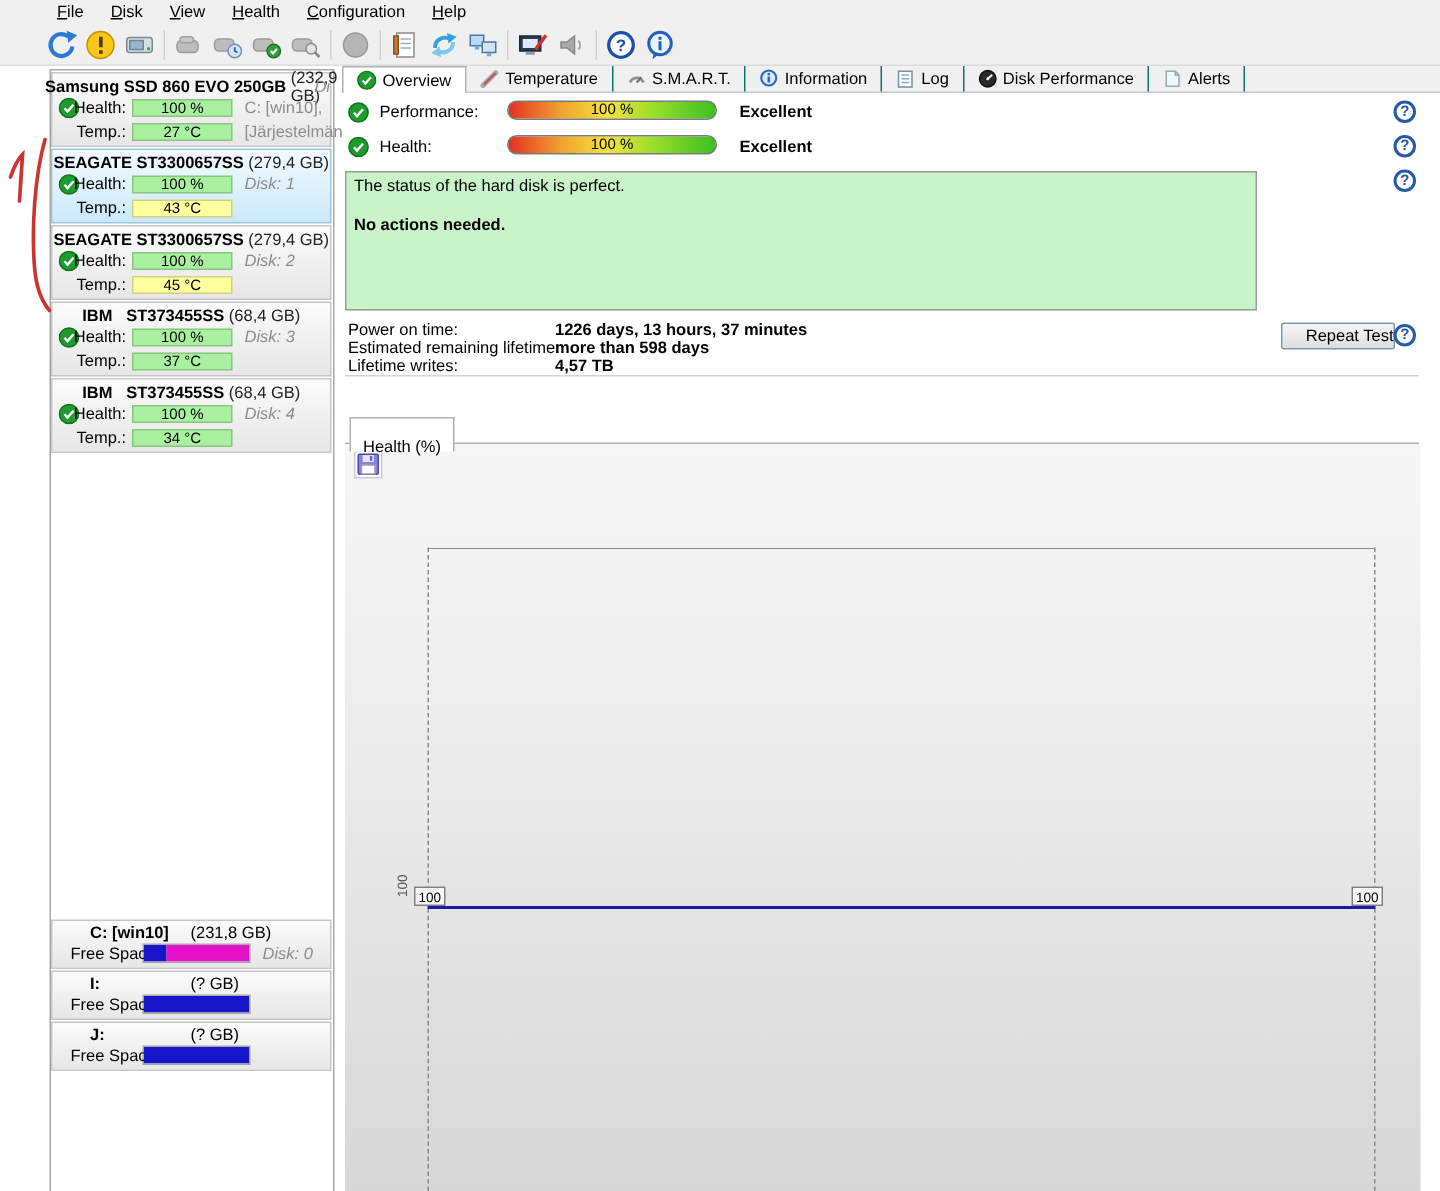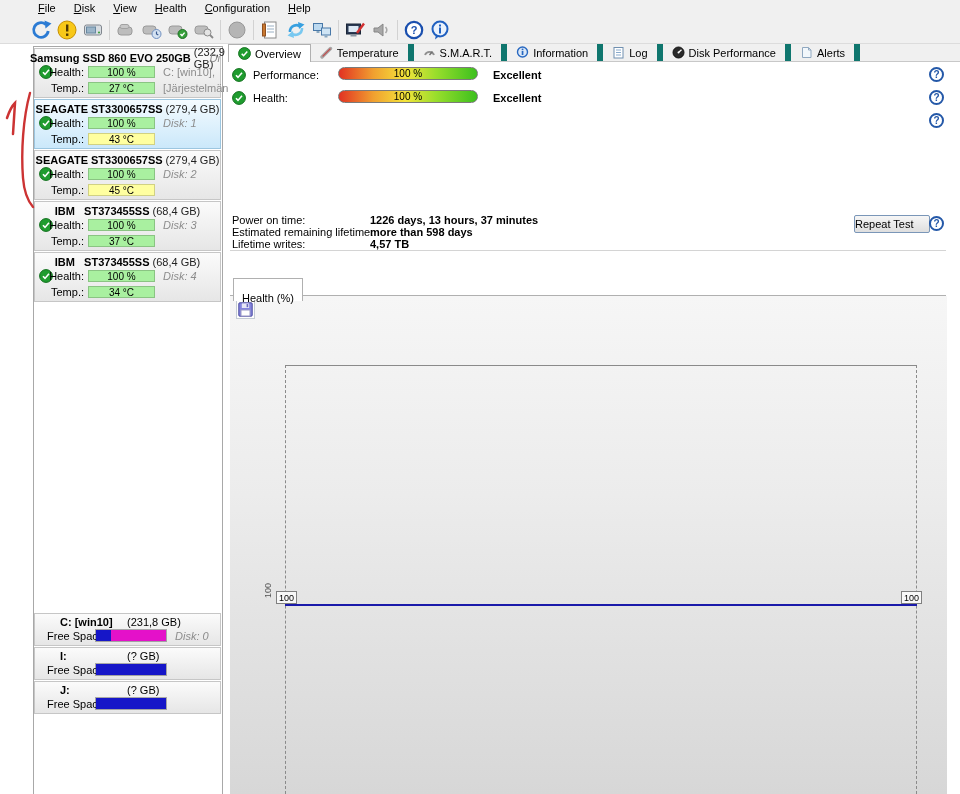--- a/index.html
+++ b/index.html
@@ -36,32 +36,32 @@
   .pc-size { position:absolute; left:92px; }
   .pc-row { position:relative; height:15px; }
   .pc-label { position:absolute; left:12px; top:1px; }
   .pc-bar { position:absolute; left:60px; top:0px; width:72px; height:13px; border:1px solid rgba(0,0,0,0.3); overflow:hidden; }
   .pc-bar .seg-used { position:absolute; left:0; top:0; height:100%; width:21%; }
   .pc-bar .seg-free { position:absolute; right:0; top:0; height:100%; width:79%; }
   .pc-bar .bar-text { position:absolute; left:0; top:0; width:100%; text-align:center; line-height:12px; font-size:10px; font-weight:bold; color:#fff;margin-top:22px; }
   .pc-right { position:absolute; left:140px; top:1px; color:#8c8c8c; font-style:italic; }
   
   .tabstrip { position:absolute; left:228px; top:44px; width:822px; height:18px; background:#f0f0f0; border-bottom:1px solid #c8c8c8; display:flex; align-items:flex-end; }
-  .tab { height:17px; display:flex; align-items:center; gap:4px; padding:0 9px; border-right:6px solid #0f766e; cursor:default; }
+  .tab { height:17px; display:flex; align-items:center; gap:4px; padding:0 9px; border-right:1px solid #0f766e; cursor:default; }
   .tab.active { background:#fff; border:1px solid #b0b0b0; border-bottom:none; height:18px; margin-bottom:-1px; }
   
   .ov-label { position:absolute; }
   .grad-bar { position:absolute; width:140px; height:13px; border:1px solid #7a7a7a; border-radius:7px; background:linear-gradient(to right,#e23222,#f0a030 25%,#f4e43a 48%,#9ade2c 70%,#3cc01e); text-align:center; line-height:12px; font-size:10px; }
   .rating { position:absolute; font-weight:bold; }
   .helpq { position:absolute; width:15px; height:15px; border:2px solid #2458a8; border-radius:50%; color:#2458a8; font-weight:bold; font-size:10px; text-align:center; line-height:11px; background:#fff; }
   .statusbox { position:absolute; left:230px; top:114px; width:608px; height:93px; border:1px solid #9a9a9a; padding:3px 5px; }
   .statusbox .l2 { font-weight:bold; margin-top:14px; }
   .info-label { position:absolute; left:232px; }
   .info-value { position:absolute; left:370px; font-weight:bold; }
-  .btn { position:absolute; left:854px; top:215px; width:76px; height:18px; background:linear-gradient(#f6f6f6,#dedede); border:1px solid #7a96b8; border-radius:2px; text-align:left; line-height:16px; }
+  .btn { position:absolute; left:854px; top:215px; width:76px; height:18px; background:linear-gradient(#f6f6f6,#dedede); border:1px solid #7a96b8; border-radius:2px; text-align:right; line-height:16px; }
   .sep-h { position:absolute; left:230px; top:250px; width:716px; height:1px; background:#d4d4d4; }
   .comment { position:absolute; left:230px; top:254px; width:701px; height:17px; border:1px solid #a0a0a0; font-family:"Liberation Sans",sans-serif; font-size:11px; padding:0 4px; color:#000; }
   .comment::placeholder { color:#909090; }
   .chart-tab { position:absolute; left:233px; top:278px; height:18px; padding:11px 8px; background:#fff; border:1px solid #b0b0b0; border-bottom:none; line-height:17px; z-index:2; }
   .tabline { position:absolute; left:230px; top:295px; width:716px; height:1px; background:#b0b0b0; }
   .chart-panel { position:absolute; left:230px; top:296px; width:717px; height:498px; background:linear-gradient(180deg,#f6f6f6 0%,#ececec 40%,#d7d7d7 100%); }
   .save-btn { position:absolute; left:6px; top:4px; width:19px; height:19px; background:#fdfdfd; border:1px solid #c4ccd4; display:flex; align-items:center; justify-content:center; }
   .plot-rect { position:absolute; left:55px; top:69px; width:632px; bottom:0; border-top:1px solid #8a8a8a; border-left:1px dashed #8a8a8a; border-right:1px dashed #8a8a8a; }
   .plot-line { position:absolute; left:55px; top:308px; width:632px; height:2px; }
   .tickbox { position:absolute; top:295px; min-width:20px; height:13px; background:#f8f8f8; border:1px solid #808080; font-size:9px; text-align:center; line-height:12px; padding:0 2px; }
@@ -416,20 +416,24 @@
 
   <svg style="position:absolute;left:232px;top:91px" width="14" height="14" viewBox="0 0 14 14">
       <circle cx="7" cy="7" r="6.4" fill="#1f9c2f" stroke="#12701e"></circle>
       <path d="M4 7.2l2 2.2 4-4.6" fill="none" stroke="#fff" stroke-width="1.6"></path>
     </svg>
   <span class="ov-label" style="left:253px;top:92px">Health:</span>
   <div class="grad-bar" style="left:338px;top:90px">100 %</div>
   <span class="rating" style="left:493px;top:92px">Excellent</span>
   <span class="helpq" style="left:929px;top:90px">?</span>
 
+  <div class="statusbox" style="background-color: rgb(201, 244, 201);">
+    <div class="l1">The status of the hard disk is perfect.</div>
+    <div class="l2">No actions needed.</div>
+  </div>
   <span class="helpq" style="left:929px;top:113px">?</span>
 
   <span class="info-label" style="top:214px">Power on time:</span>
   <span class="info-value" style="top:214px">1226 days, 13 hours, 37 minutes</span>
   <span class="info-label" style="top:226px">Estimated remaining lifetime:</span>
   <span class="info-value" style="top:226px">more than 598 days</span>
   <span class="info-label" style="top:238px">Lifetime writes:</span>
   <span class="info-value" style="top:238px">4,57 TB</span>
 
   <div class="btn">Repeat Test</div>

